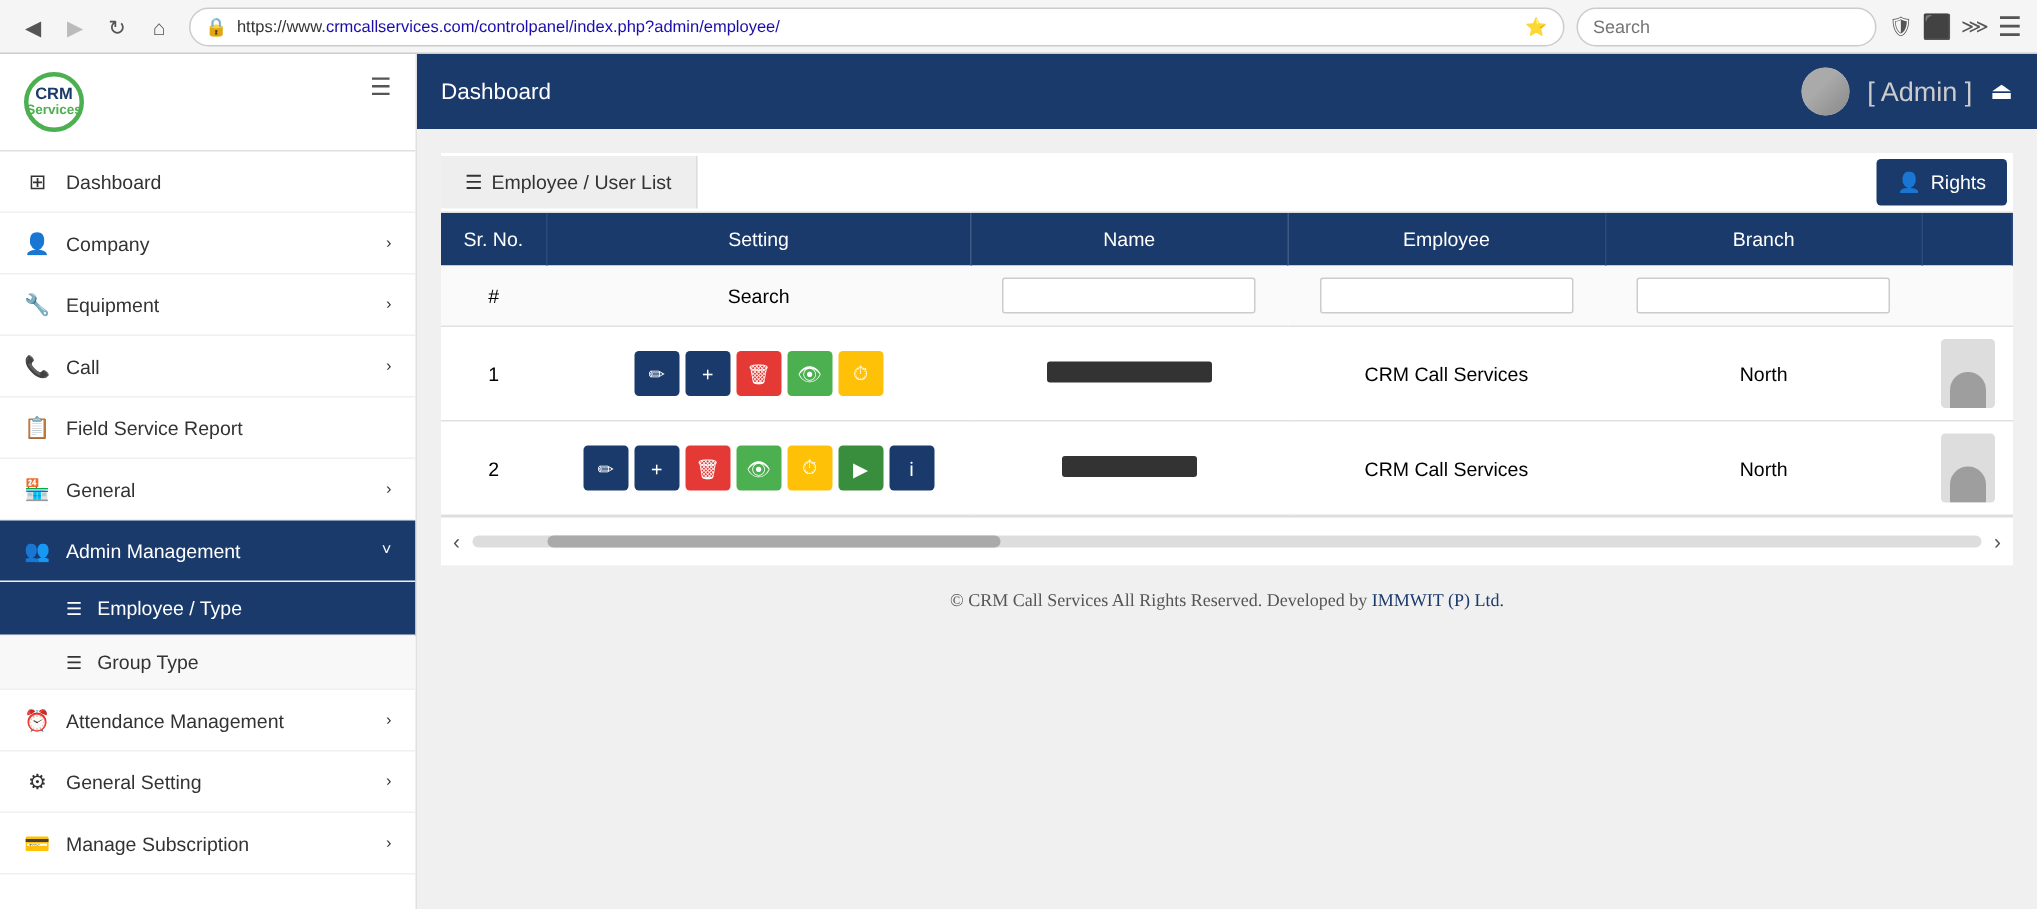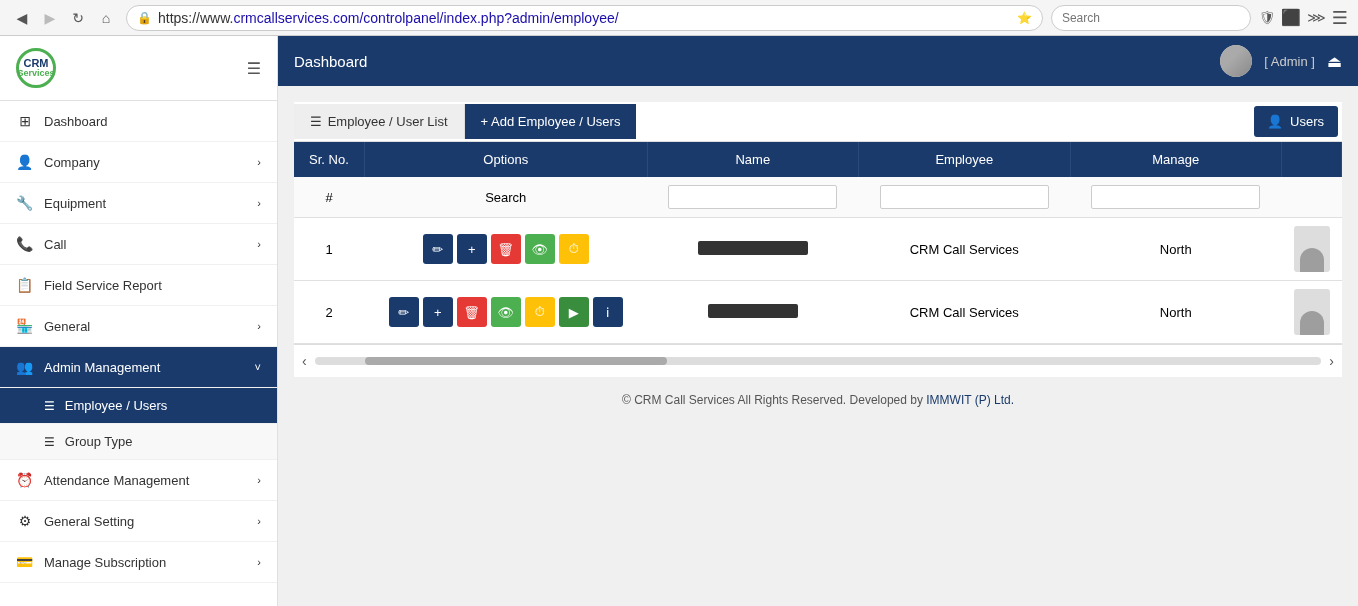--- a/index.html
+++ b/index.html
@@ -24,21 +24,21 @@
       border: 1px solid #ccc;
       border-radius: 13px;
       padding: 0 10px;
       font-size: 12px;
       color: #1a0dab;
       background: white;
       display: flex;
       align-items: center;
       gap: 6px;
     }
-    .address-text { color: #333; font-size: 14px; }
+    .address-text { color: #333; font-size: 11px; }
     .address-text span { color: #1a0dab; }
     .search-bar {
       width: 200px;
       height: 26px;
       border: 1px solid #ccc;
       border-radius: 13px;
       padding: 0 10px;
       font-size: 12px;
       background: white;
     }
@@ -51,21 +51,20 @@
     .sidebar {
       width: 278px;
       background: white;
       border-right: 1px solid #e0e0e0;
       overflow-y: auto;
       flex-shrink: 0;
     }
     .sidebar-logo {
       padding: 12px 16px;
       display: flex;
-      align-items: center;
       gap: 10px;
       border-bottom: 1px solid #e0e0e0;
     }
     .logo-circle {
       width: 40px; height: 40px;
       border-radius: 50%;
       border: 3px solid #4CAF50;
       display: flex; align-items: center; justify-content: center;
       font-weight: bold; font-size: 10px; color: #1a3a6b;
     }
@@ -116,21 +115,21 @@
       justify-content: space-between;
     }
     .top-bar-title { font-size: 15px; font-weight: 500; }
     .top-bar-right { display: flex; align-items: center; gap: 12px; }
     .avatar { width: 32px; height: 32px; border-radius: 50%; background: #ccc; display: flex; align-items: center; justify-content: center; overflow: hidden; }
     .avatar-img {
       width: 100%; height: 100%;
       background: linear-gradient(135deg, #aaa 40%, #888);
       border-radius: 50%;
     }
-    .user-name { font-size: 13px; color: #ccc; }
+    .user-name { font-size: 18px; color: #ccc; }
     .logout-btn { color: white; font-size: 16px; cursor: pointer; }
 
     
     .content-area { flex: 1; overflow-y: auto; padding: 16px; background: #f0f0f0; }
 
     
     .tabs-row {
       display: flex;
       align-items: center;
       background: white;
@@ -247,20 +246,21 @@
       border-radius: 4px;
     }
 
     
     .footer {
       text-align: center;
       padding: 16px;
       font-size: 12px;
       color: #555;
       background: #f0f0f0;
+      font-family: Liberation Serif, serif;
     }
     .footer a { color: #1a3a6b; text-decoration: none; }
   </style>
 </head>
 <body>
 
 <div class="browser-bar">
   <div class="browser-nav">
     <button class="nav-btn">◀</button>
     <button class="nav-btn" disabled="">▶</button>
@@ -324,21 +324,21 @@
       <span>General</span>
       <span class="chevron">›</span>
     </div>
     <div class="sidebar-item active">
       <span class="icon">👥</span>
       <span>Admin Management</span>
       <span class="chevron">˅</span>
     </div>
     <div class="sidebar-sub-item active">
       <span class="icon">☰</span>
-      <span>Employee / Users</span>
+      <span>Employee / Type</span>
     </div>
     <div class="sidebar-sub-item">
       <span class="icon">☰</span>
       <span>Group Type</span>
     </div>
     <div class="sidebar-item">
       <span class="icon">⏰</span>
       <span>Attendance Management</span>
       <span class="chevron">›</span>
     </div>
@@ -368,39 +368,36 @@
     </div>
 
     <div class="content-area">
 
       <div class="tabs-row">
         <div class="tabs-left">
           <div class="tab active">
             <span>☰</span>
             <span>Employee / User List</span>
           </div>
-          <div class="tab-add">
-            <span>+ Add Employee / Users</span>
-          </div>
         </div>
         <button class="report-btn">
           <span>👤</span>
-          <span>Users</span>
+          <span>Rights</span>
         </button>
       </div>
 
       <div class="table-wrapper">
         <table>
           <thead>
             <tr>
               <th>Sr. No.</th>
-              <th>Options</th>
+              <th>Setting</th>
               <th>Name</th>
               <th>Employee</th>
-              <th>Manage</th>
+              <th>Branch</th>
               <th style="width:60px;"></th>
             </tr>
           </thead>
           <tbody>
 
             <tr class="search-row">
               <td>#</td>
               <td>
                 <span>Search</span>
               </td>

